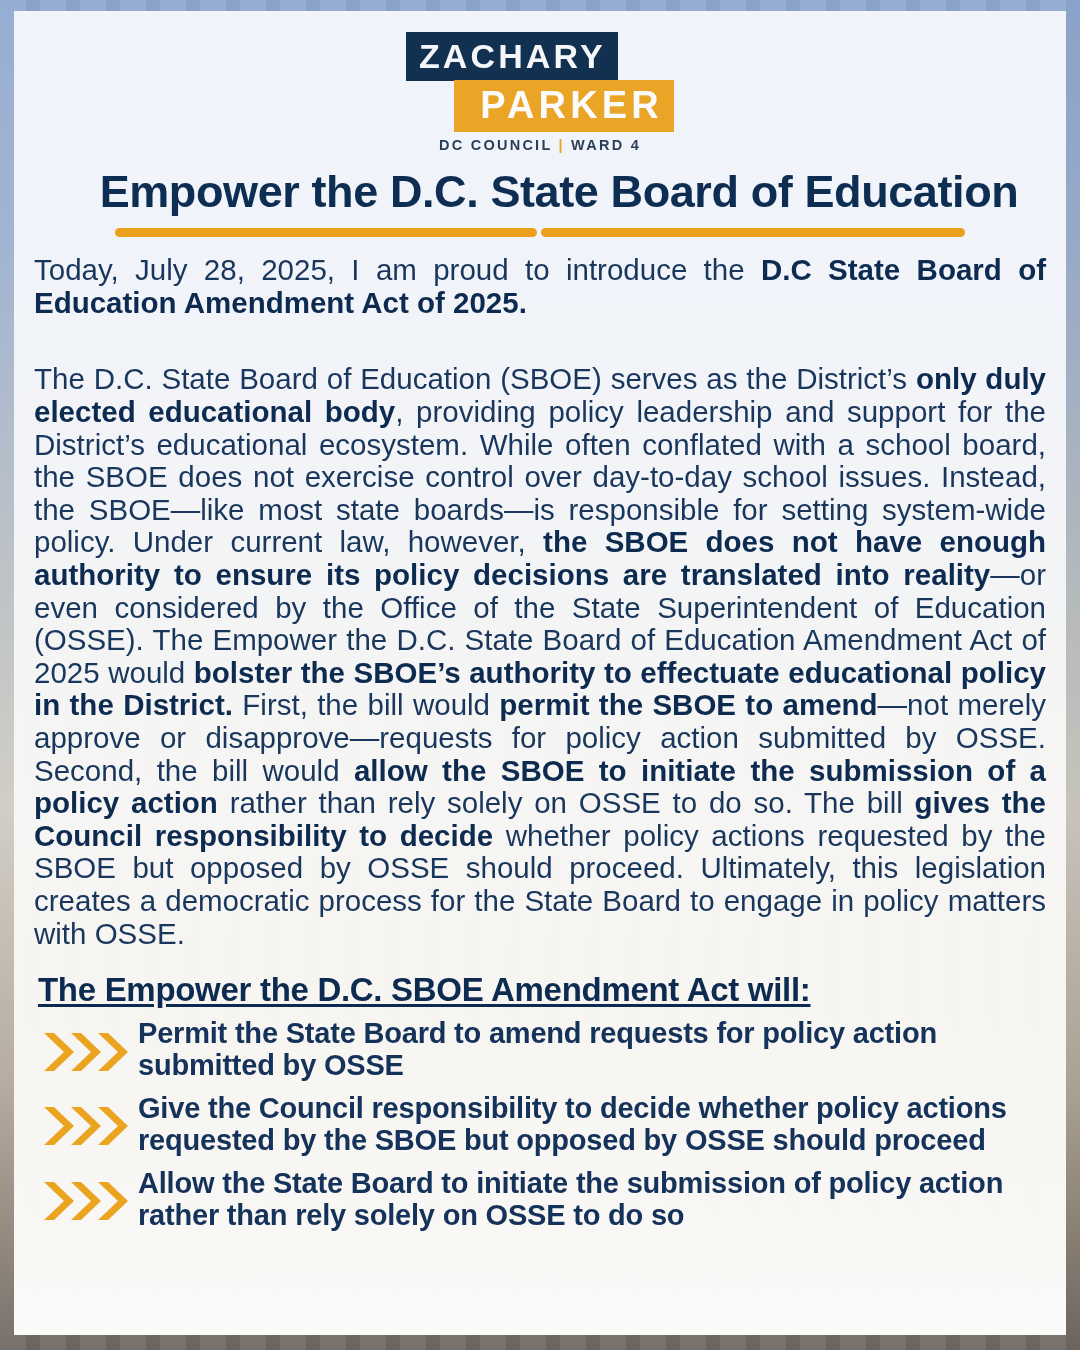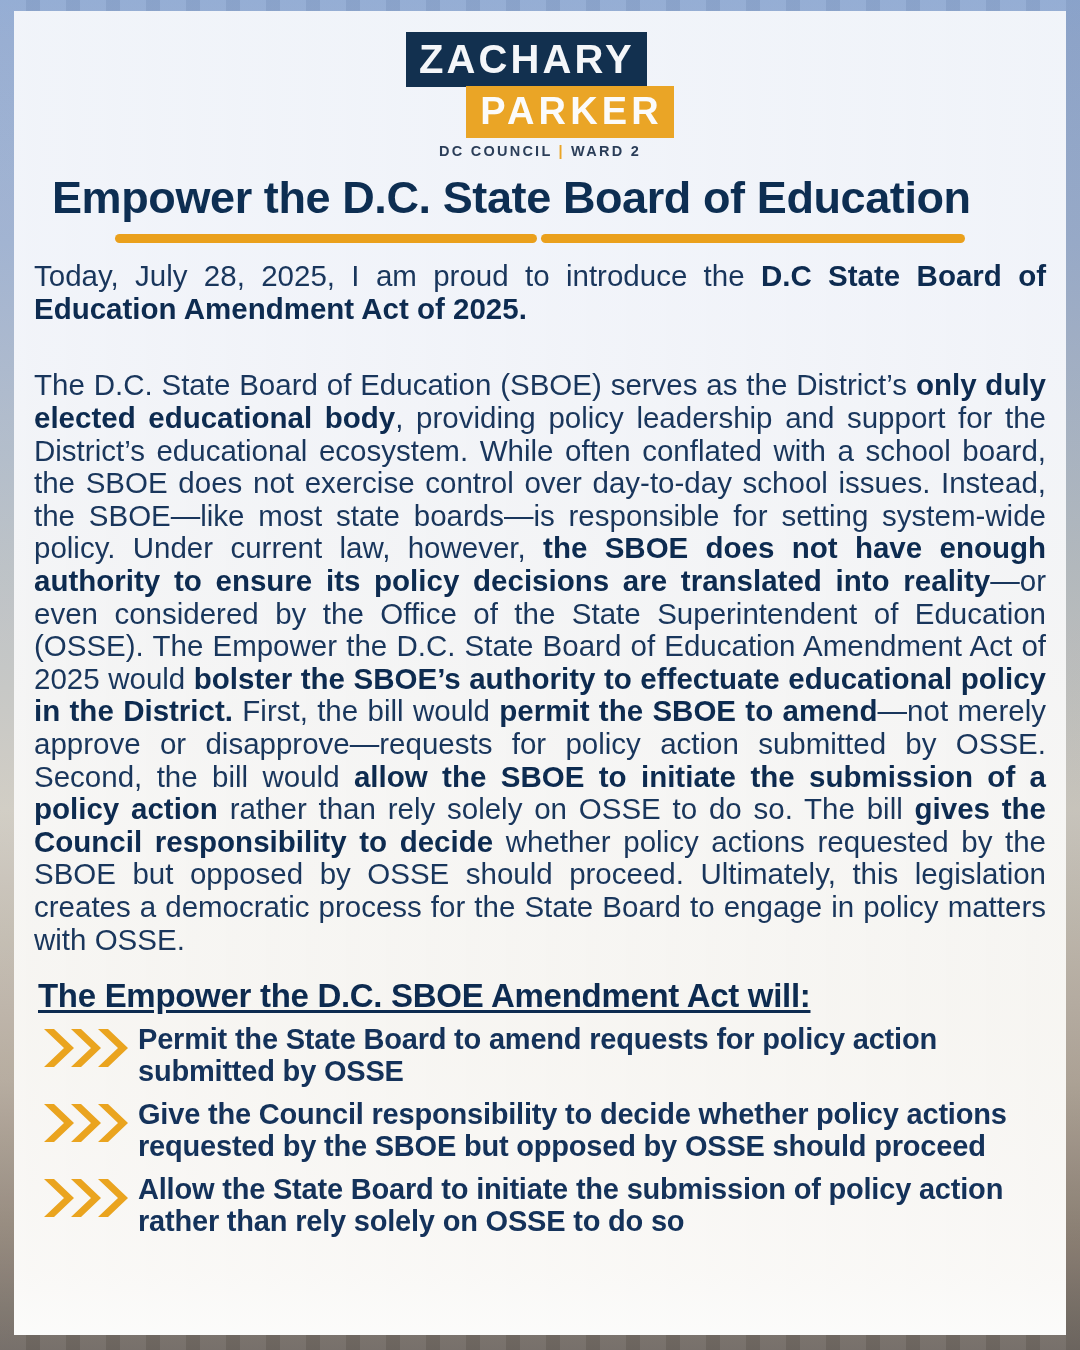--- a/index.html
+++ b/index.html
@@ -59,49 +59,50 @@
     padding-top:21px;
     display:flex; flex-direction:column; align-items:center;
   }
   .logo-row { display:flex; width:268px; }
   .logo-row.r1 { justify-content:flex-start; }
   .logo-row.r2 { justify-content:flex-end; }
 
   .logo-zachary {
     background:#12304f;
     color:#f4f6f9;
-    font-size:40px;
+    font-size:34px;
     font-weight:bold;
     letter-spacing:3.1px;
     line-height:1;
     padding:7px 12px 8px 13px;
   }
   .logo-parker {
     background:#eaa526;
     color:#fbfbfb;
     font-size:38px;
     font-weight:bold;
     letter-spacing:4.2px;
     line-height:1;
-    padding:6px 11px 8px 14px;
+    padding:6px 11px 8px 26px;
     margin-top:-1px;
   }
   .logo-sub {
     margin-top:6px;
     font-size:14.5px;
     font-weight:bold;
     letter-spacing:2.25px;
     color:#2b3e59;
     line-height:1;
   }
   .logo-sub .bar { color:#eaa526; }
 
   
   #title-main {
     margin-top:16px;
+    text-align:center;
     font-size:45px;
     font-weight:bold;
     color:#0d2e52;
     letter-spacing:-.4px;
     line-height:1.04;
     padding-left:38px;
   }
   #title-sub {
     margin-top:2px;
     text-align:center;
@@ -149,21 +150,21 @@
     text-decoration:underline;
     text-underline-offset:3px;
     letter-spacing:-.3px;
     line-height:1.12;
   }
 
   
   #bullets { margin-top:7px; }
   .bullet {
     display:flex;
-    align-items:flex-start;
+    align-items:center;
     margin-bottom:9px;
   }
   .chev {
     flex:0 0 auto;
     width:90px; height:42px;
     margin:5px 6px 0 8px;
     display:block;
   }
   .bullet-text {
     color:#14325a;
@@ -183,21 +184,21 @@
     <div id="logo">
       <div class="logo-row r1">
         <div class="logo-zachary">ZACHARY</div>
       </div>
       <div class="logo-row r2">
         <div class="logo-parker">PARKER</div>
       </div>
       <div class="logo-sub">
         <span>DC COUNCIL</span>
         <span class="bar">|</span>
-        <span>WARD 2</span>
+        <span>WARD 4</span>
       </div>
     </div>
 
     <h1 id="title-main">Empower the D.C. State Board of Education</h1>
 
     <div id="rule">
       <span class="seg-l"></span>
       <span class="seg-r"></span>
     </div>
 

